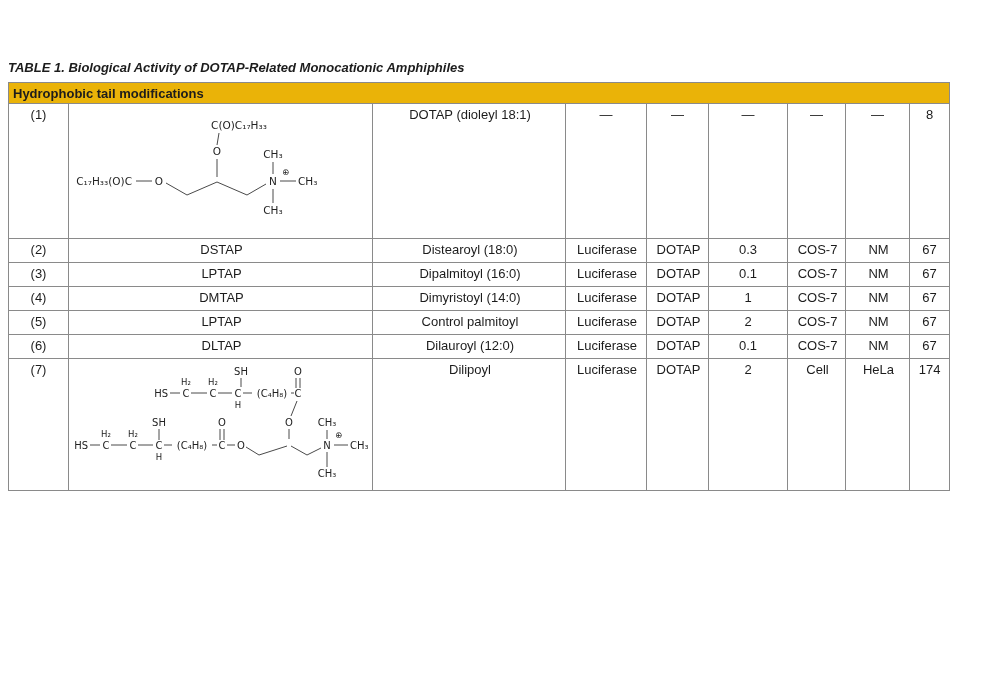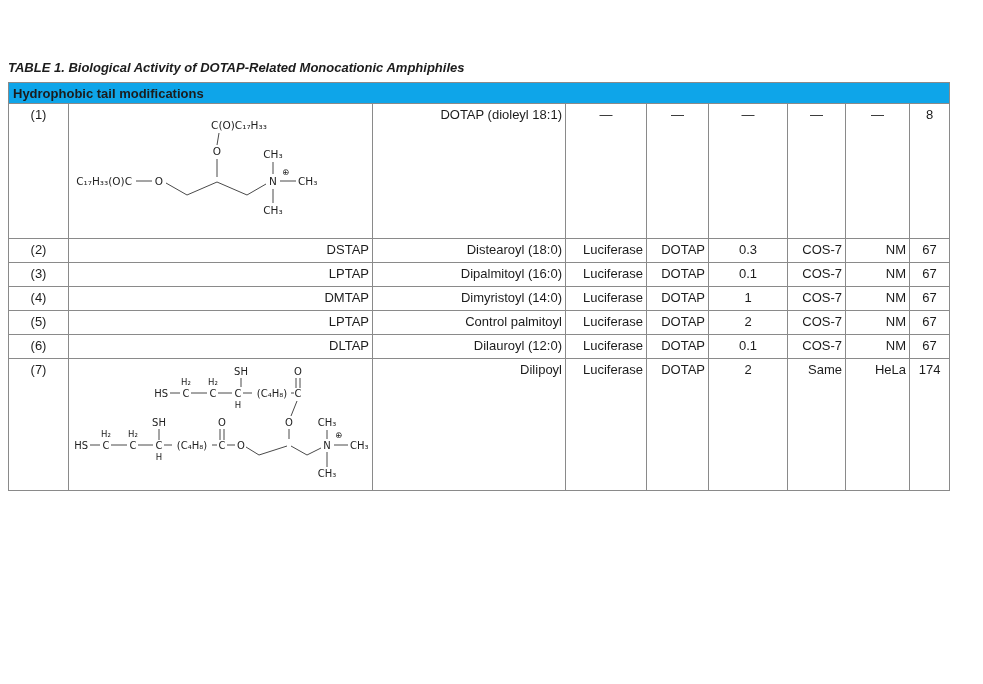--- a/index.html
+++ b/index.html
@@ -6,24 +6,24 @@
   html,body { width:983px; height:684px; background:#ffffff; overflow:hidden;
               font-family:"Liberation Sans", sans-serif; color:#1c1c1c; }
   .page-title { position:absolute; top:60px; left:8px; font-size:13px; font-weight:bold;font-style:italic; }
   table.data-table { position:absolute; top:82px; left:8px; width:941px;
                      border-collapse:collapse; table-layout:fixed; }
   .data-table th, .data-table td { border:1px solid #8a8a8a; vertical-align:top;
                                    font-size:13px; overflow:hidden; }
   .data-table th { background:#d6d6d6; font-weight:bold; font-size:12.5px;
                    text-align:center; vertical-align:middle; line-height:1.18;
                    padding:3px 2px; white-space:pre-line; height:78px; }
-  td.section-row { background:#0ea5e9; font-weight:bold; font-size:13px;
+  td.section-row { background:#eab308; font-weight:bold; font-size:13px;
                    padding:2px 0 2px 4px; height:21px; vertical-align:middle; }
   td.c-center { text-align:center; padding-top:3px; }
-  td.c-left   { text-align:right; padding:3px 3px 0 5px; }
+  td.c-left   { text-align:center; padding:3px 3px 0 5px; }
   tr.short-row td { height:24px; }
   tr.tall-row-1 td { height:135px; }
   tr.tall-row-7 td { height:132px; }
   .struct-svg { display:block; }
   .struct-svg text { font-family:"DejaVu Sans", sans-serif; fill:#222222; font-size:10px; }
   .struct-svg text.lg { font-size:10.5px; }
   .struct-svg text.sm { font-size:8.5px; }
   .struct-svg line { stroke:#4a4a4a; stroke-width:1; }
 </style>
 </head>
@@ -206,18 +206,18 @@
         <text class="sm" x="266" y="79">⊕</text>
         <text x="258" y="67" text-anchor="middle">CH₃</text>
         <text x="281" y="90" text-anchor="start">CH₃</text>
         <text x="258" y="118" text-anchor="middle">CH₃</text>
       </svg>
     </td>
     <td class="c-left">Dilipoyl</td>
     <td class="c-left">Luciferase</td>
     <td class="c-left">DOTAP</td>
     <td class="c-center">2</td>
-    <td class="c-left">Same</td>
+    <td class="c-left">Cell</td>
     <td class="c-left">HeLa</td>
     <td class="c-center">174</td>
   </tr>
 </tbody>
   </table>
 
 </body></html>

